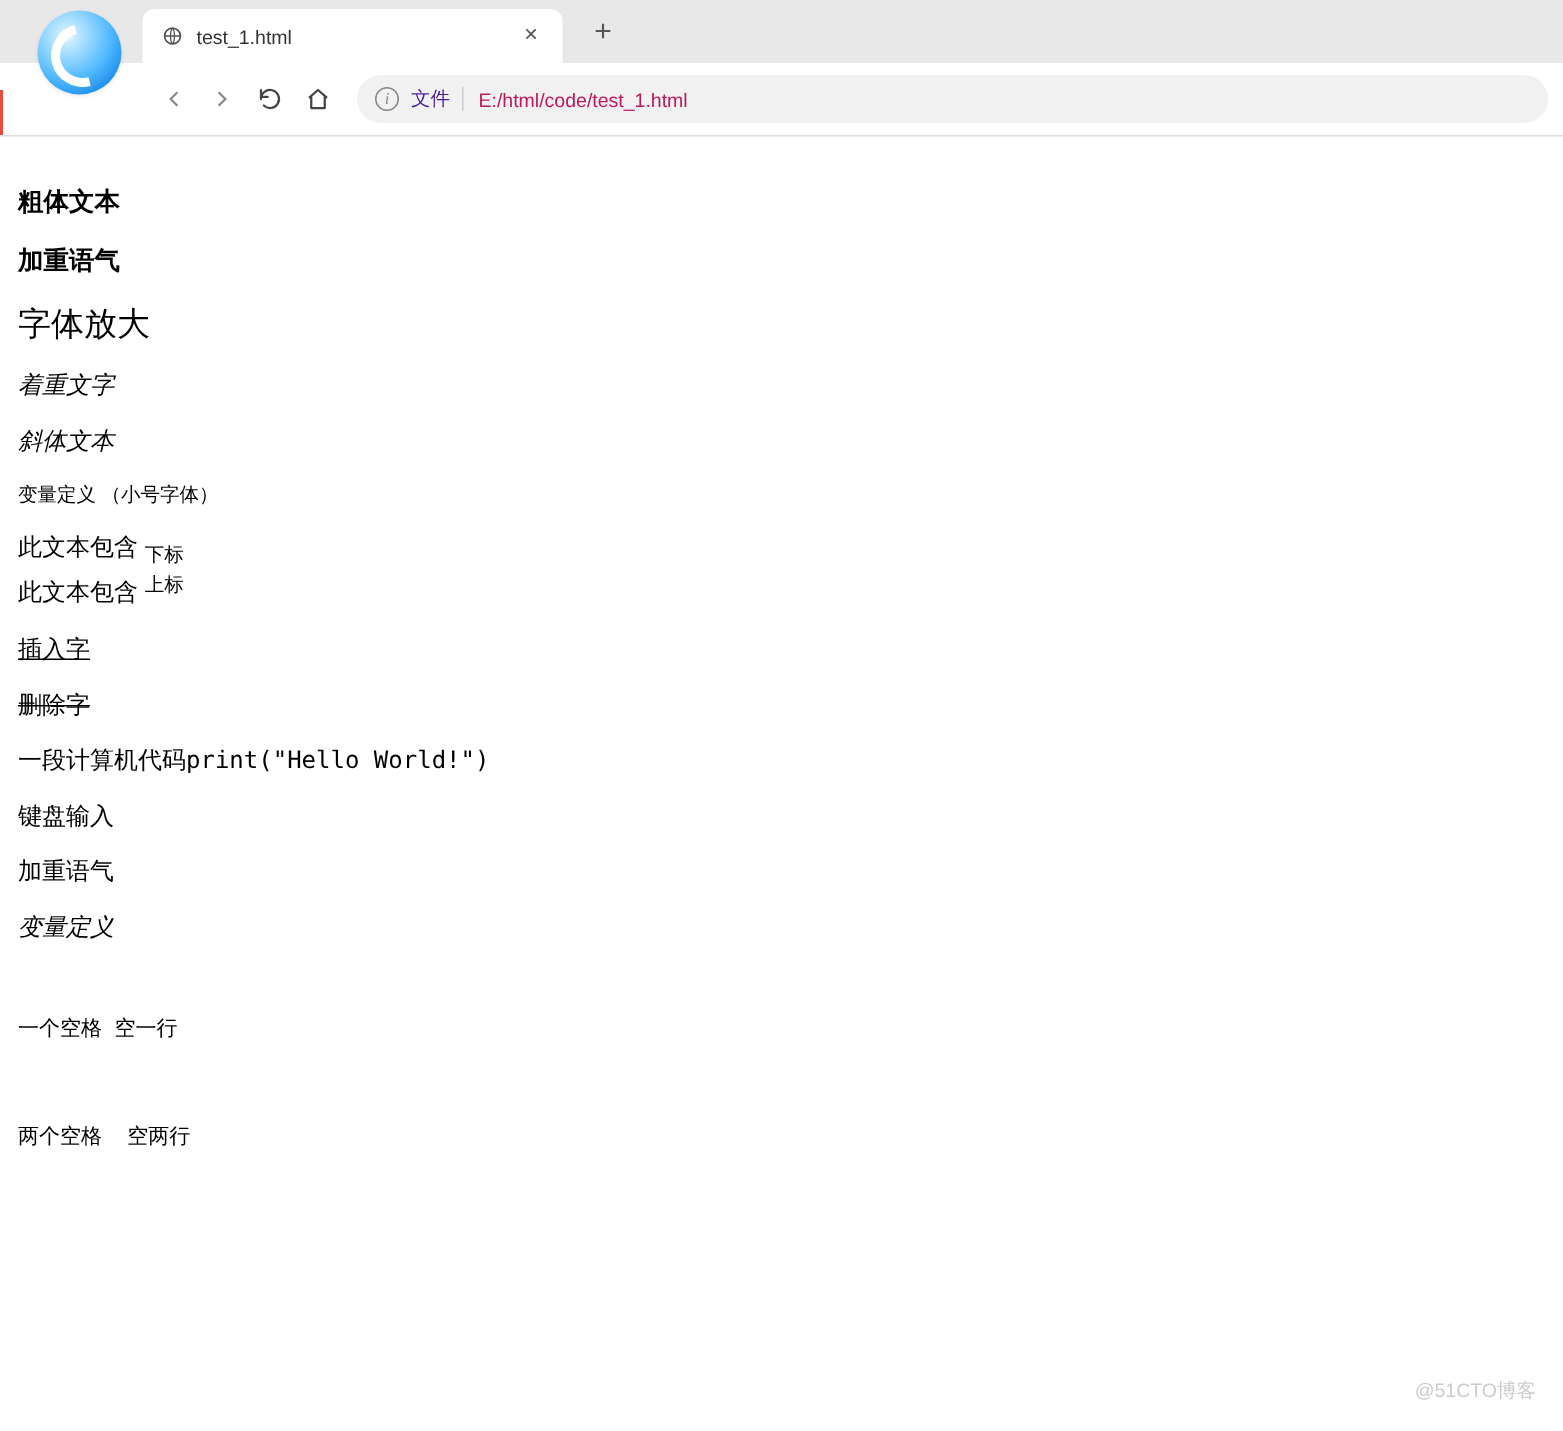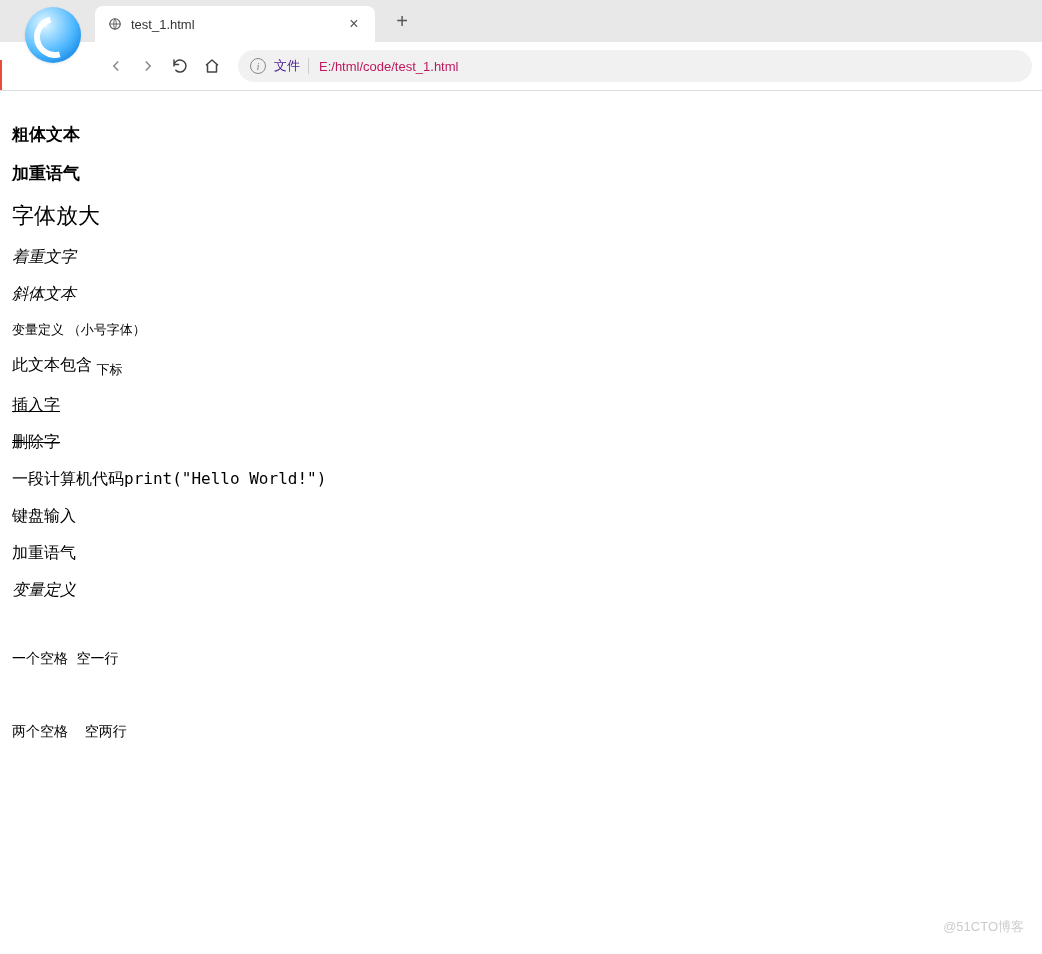--- a/index.html
+++ b/index.html
@@ -264,20 +264,24 @@
   <p class="em-text">着重文字</p>
   <p class="italic-text">斜体文本</p>
   <p class="small-text">
     <span>变量定义</span>
     <span>（小号字体）</span>
   </p>
   <p class="subsup-line">
     <span>此文本包含</span>
     <sub>下标</sub>
   </p>
+  <p class="subsup-line">
+    <span>此文本包含</span>
+    <sup>上标</sup>
+  </p>
   <p><ins>插入字</ins></p>
   <p><del>删除字</del></p>
   <p>
     <span>一段计算机代码</span><code>print("Hello World!")</code>
   </p>
   <p><kbd>键盘输入</kbd></p>
   <p><samp>加重语气</samp></p>
   <p><var>变量定义</var></p>
   <pre><span>一个空格 空一行</span>
 

